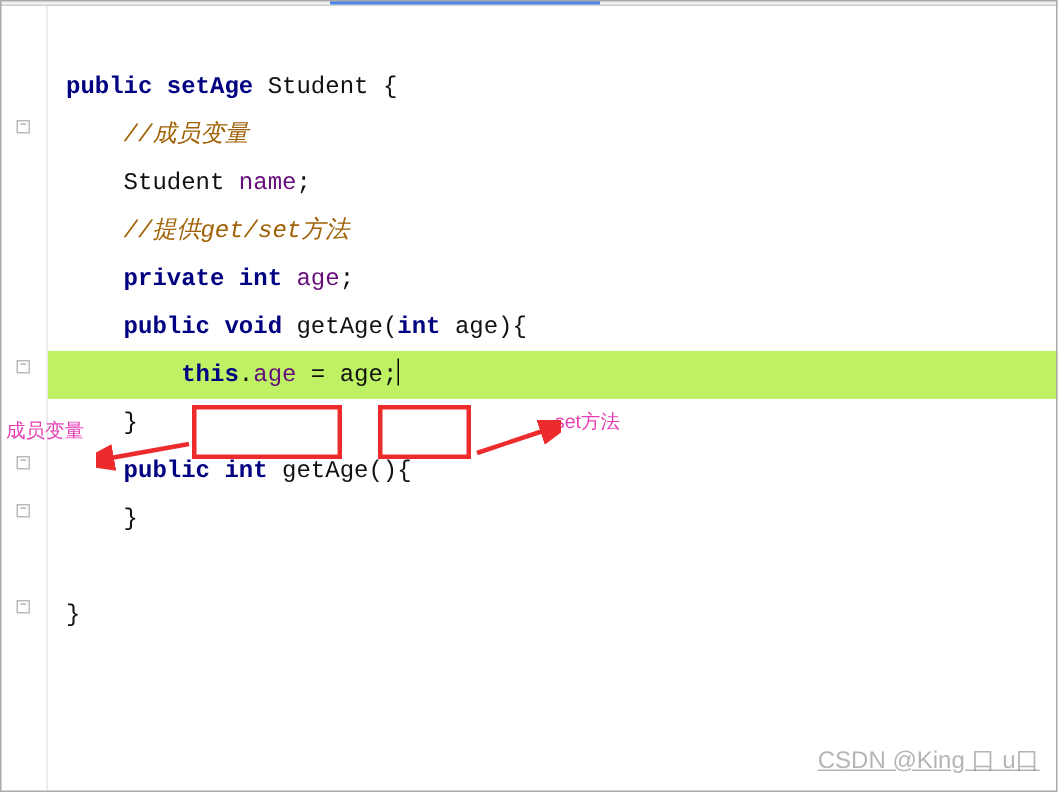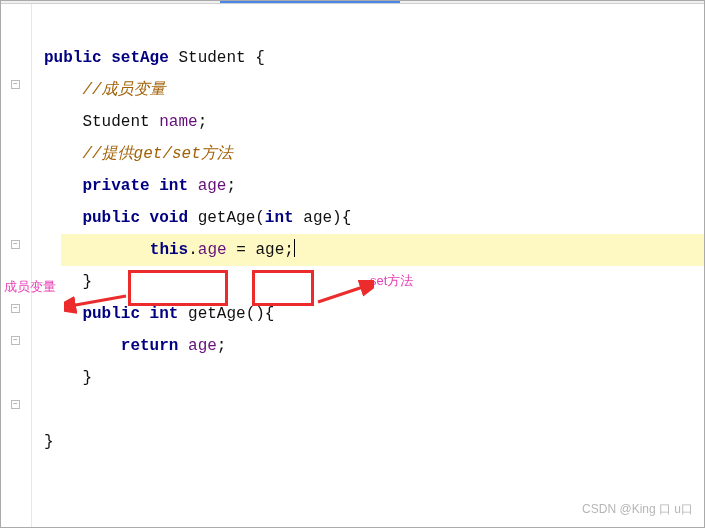--- a/index.html
+++ b/index.html
@@ -63,22 +63,21 @@
       position: relative;
     }
     .line {
       height: 32px;
       line-height: 32px;
       white-space: pre;
       padding-left: 12px;
       position: relative;
     }
     .hl {
-      background: #fef9c3;
-      margin-left: 29px;
+      background: #bef264;
     }
     .kw { color: #000080; font-weight: bold; }
     .ident { color: #111; }
     .field { color: #660e7a; font-weight: normal; }
     .comment { color: #a16207; font-style: italic; }
     .param { color: #111; }
     .eq { color: #111; }
     .punct { color: #111; }
     .box-red {
       position: absolute;
@@ -95,21 +94,22 @@
     .arrow {
       position: absolute;
       pointer-events: none;
     }
     .watermark {
       position: absolute;
       right: 12px;
       bottom: 10px;
       color: rgba(120,120,120,0.55);
       font-family: Arial, sans-serif;
-      font-size: 12px;
+      font-size: 16px;
+      text-decoration: underline;
     }
     .cursor {
       display: inline-block;
       width: 1px;
       height: 18px;
       background: #000;
       vertical-align: -3px;
     }
     .border-frame {
       position: absolute;
@@ -158,21 +158,20 @@
     <div class="line"></div>
     <div class="line"><span class="kw">public</span><span class="kw"> setAge</span><span class="ident"> Student </span><span class="punct">{</span></div>
     <div class="line">    <span class="comment">//成员变量</span></div>
     <div class="line">    <span class="ident">Student </span><span class="field">name</span><span class="punct">;</span></div>
     <div class="line">    <span class="comment">//提供get/set方法</span></div>
     <div class="line">    <span class="kw">private</span><span class="kw"> int</span><span class="field"> age</span><span class="punct">;</span></div>
     <div class="line">    <span class="kw">public</span><span class="kw"> void</span><span class="ident"> getAge</span><span class="punct">(</span><span class="kw">int</span><span class="param"> age</span><span class="punct">)</span><span class="punct">{</span></div>
     <div class="line hl">        <span class="kw">this</span><span class="punct">.</span><span class="field">age</span><span class="eq"> = </span><span class="param">age</span><span class="punct">;</span><span class="cursor"></span></div>
     <div class="line">    <span class="punct">}</span></div>
     <div class="line">    <span class="kw">public</span><span class="kw"> int</span><span class="ident"> getAge</span><span class="punct">()</span><span class="punct">{</span></div>
-    <div class="line">        <span class="kw">return</span><span class="field"> age</span><span class="punct">;</span></div>
     <div class="line">    <span class="punct">}</span></div>
     <div class="line"></div>
     <div class="line"><span class="punct">}</span></div>
 
     <div class="box-red" style="left:96px; top:266px; width:100px; height:36px;"></div>
     <div class="box-red" style="left:220px; top:266px; width:62px; height:36px;"></div>
   </div>
 </div>
 
 <div class="annot" style="left:4px; top:278px;">成员变量</div>

